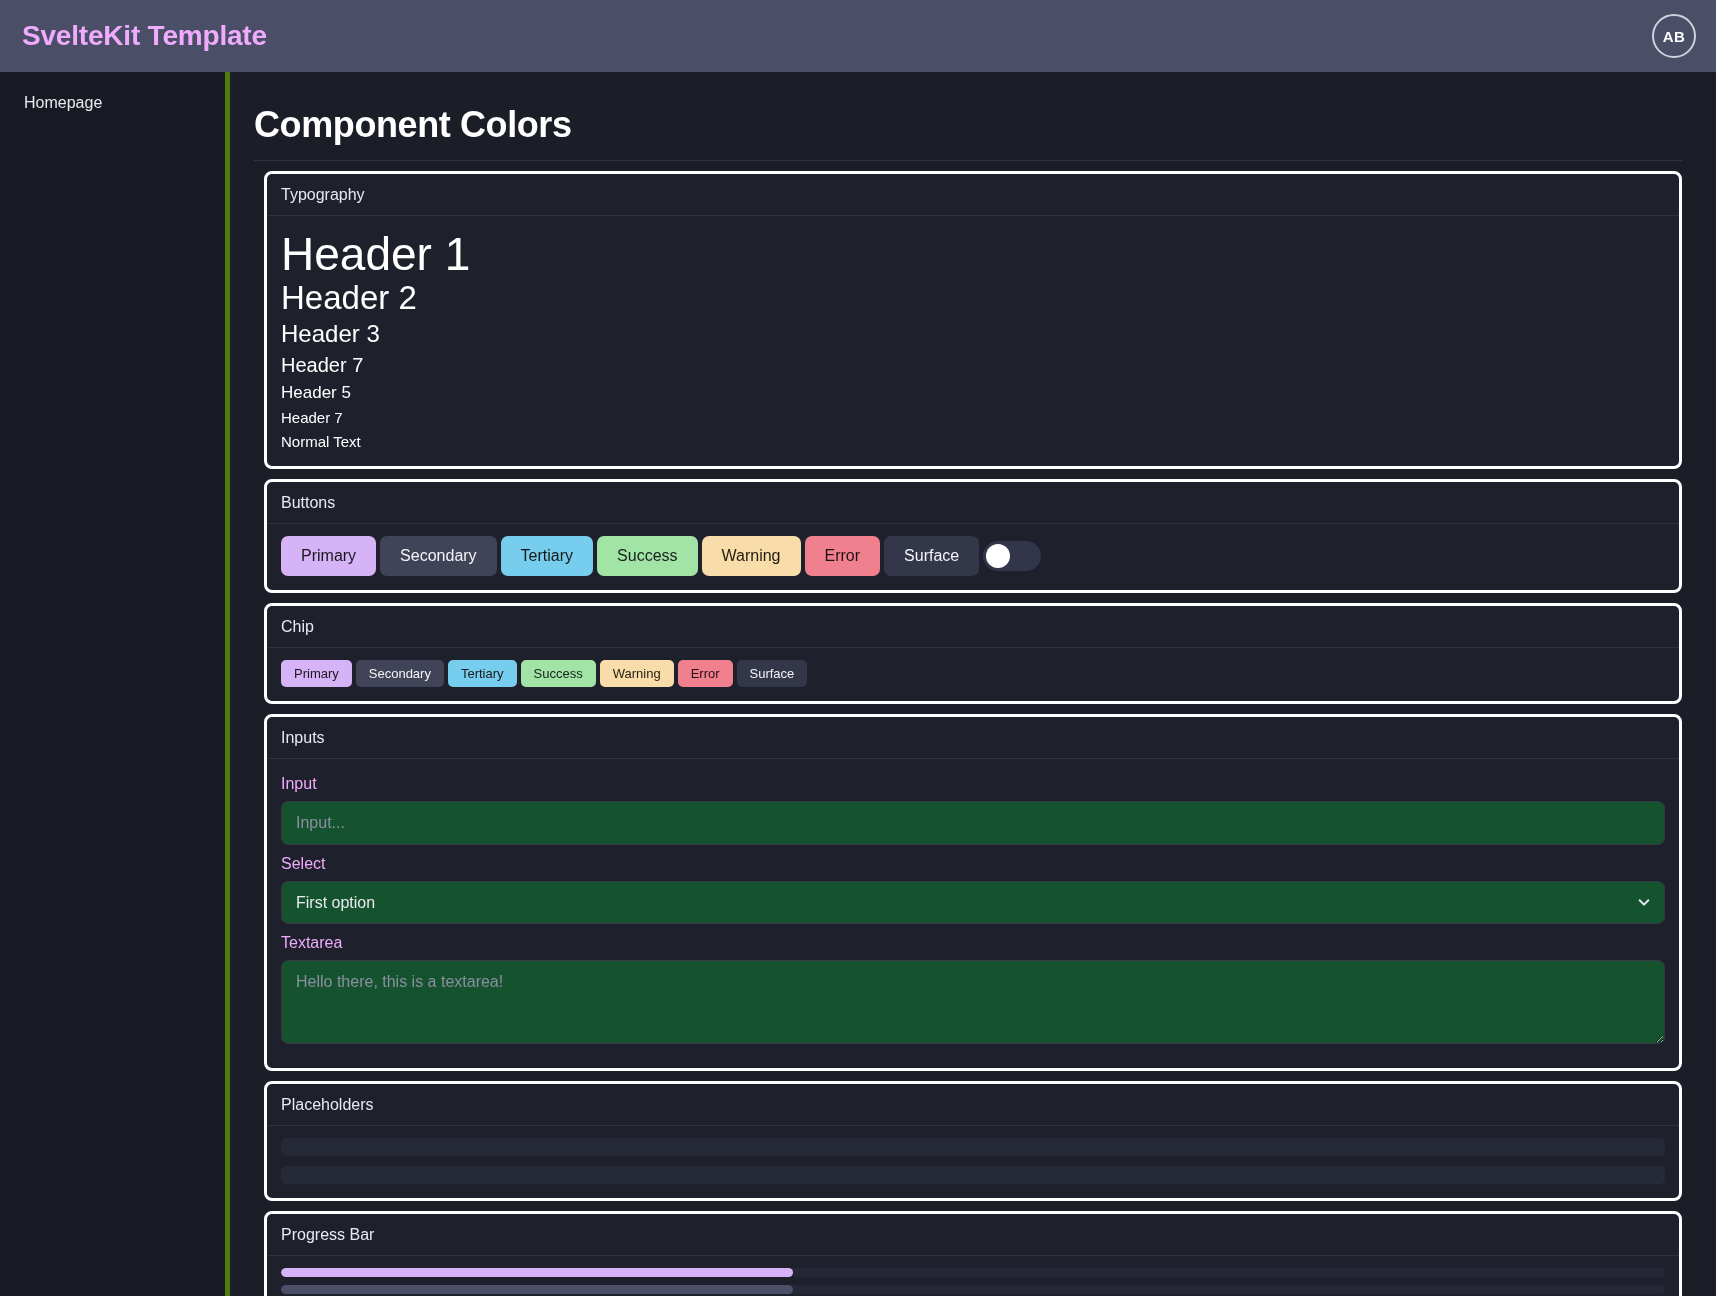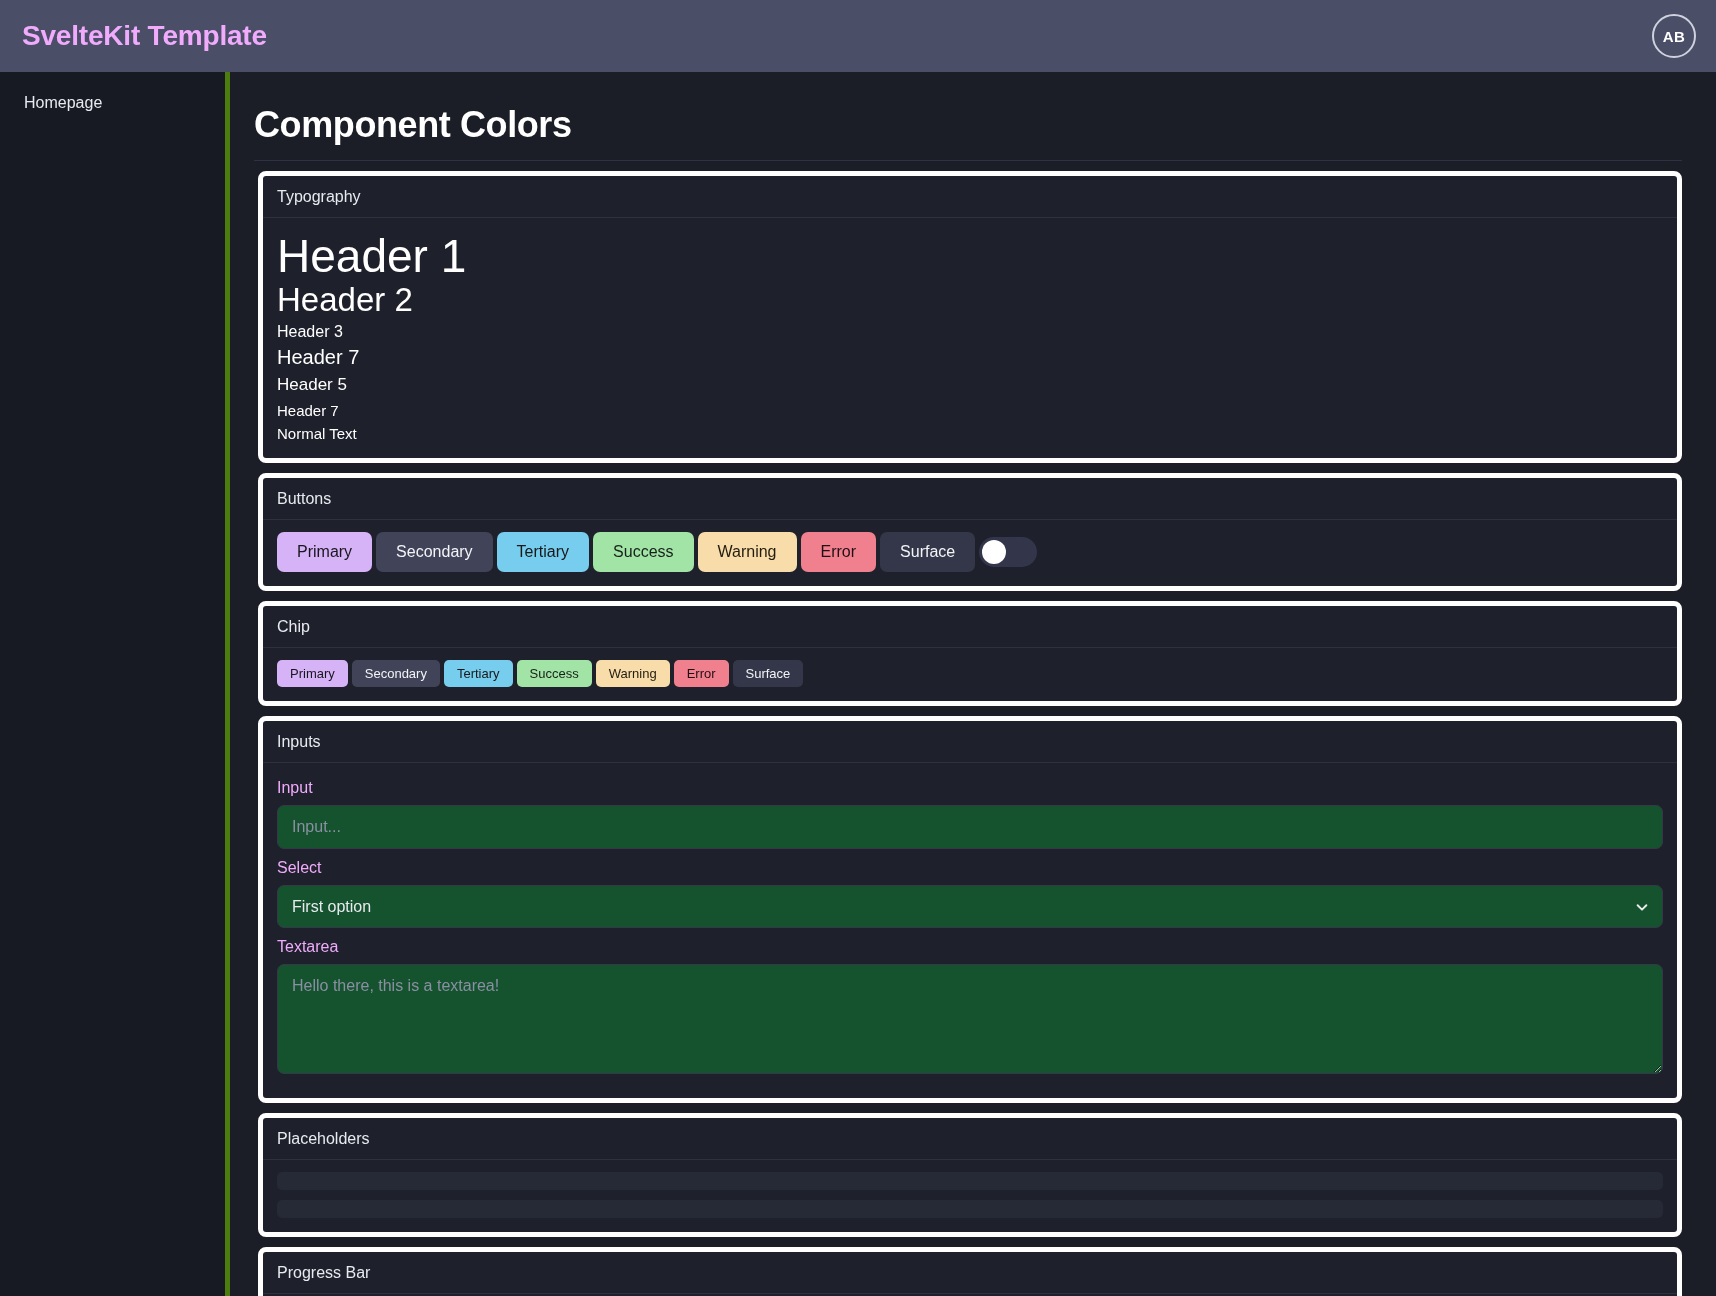--- a/index.html
+++ b/index.html
@@ -76,37 +76,37 @@
   }
   #title-rule {
     height: 1px;
     background: #2f3242;
     margin: 0 6px 10px 6px;
   }
 
   
   .card {
     background: #1e202b;
-    border: 5px solid #ffffff;
+    border: 3px solid #ffffff;
     border-radius: 8px;
-    margin: 0 6px 10px 10px;
+    margin: 0 6px 10px 16px;
   }
   .card-head {
     color: #e8eaf0;
     font-size: 16px;
     padding: 12px 14px 11px 14px;
     border-bottom: 1px solid #2e3140;
   }
   .card-body { padding: 12px 14px 14px 14px; }
 
   
   .typo { color: #ffffff; }
   .h1 { font-size: 46px; line-height: 1.05; margin: 2px 0 2px 0; }
   .h2 { font-size: 33px; line-height: 1.12; margin: 2px 0; }
-  .h3 { font-size: 16px; line-height: 1.2; margin: 3px 0; }
+  .h3 { font-size: 24px; line-height: 1.2; margin: 3px 0; }
   .h4 { font-size: 20px; line-height: 1.25; margin: 4px 0; }
   .h5 { font-size: 17px; line-height: 1.3; margin: 4px 0; }
   .h6 { font-size: 15px; line-height: 1.3; margin: 4px 0; }
   .ptext { font-size: 15px; line-height: 1.35; margin: 4px 0 0 0; }
 
   
   .row { display: flex; align-items: center; gap: 4px; flex-wrap: wrap; }
   .btn {
     border: none;
     border-radius: 7px;
@@ -186,21 +186,21 @@
   }
   .select-chevron {
     position: absolute;
     right: 14px; top: 50%;
     transform: translateY(-50%);
     pointer-events: none;
     color: #e8eaf0;
     display: flex;
   }
   .textarea-ctl {
-    height: 110px;
+    height: 84px;
     resize: vertical;
     display: block;
   }
   .field { margin-bottom: 10px; }
 
   
   .ph-bar {
     height: 18px;
     background: #262936;
     border-radius: 5px;

